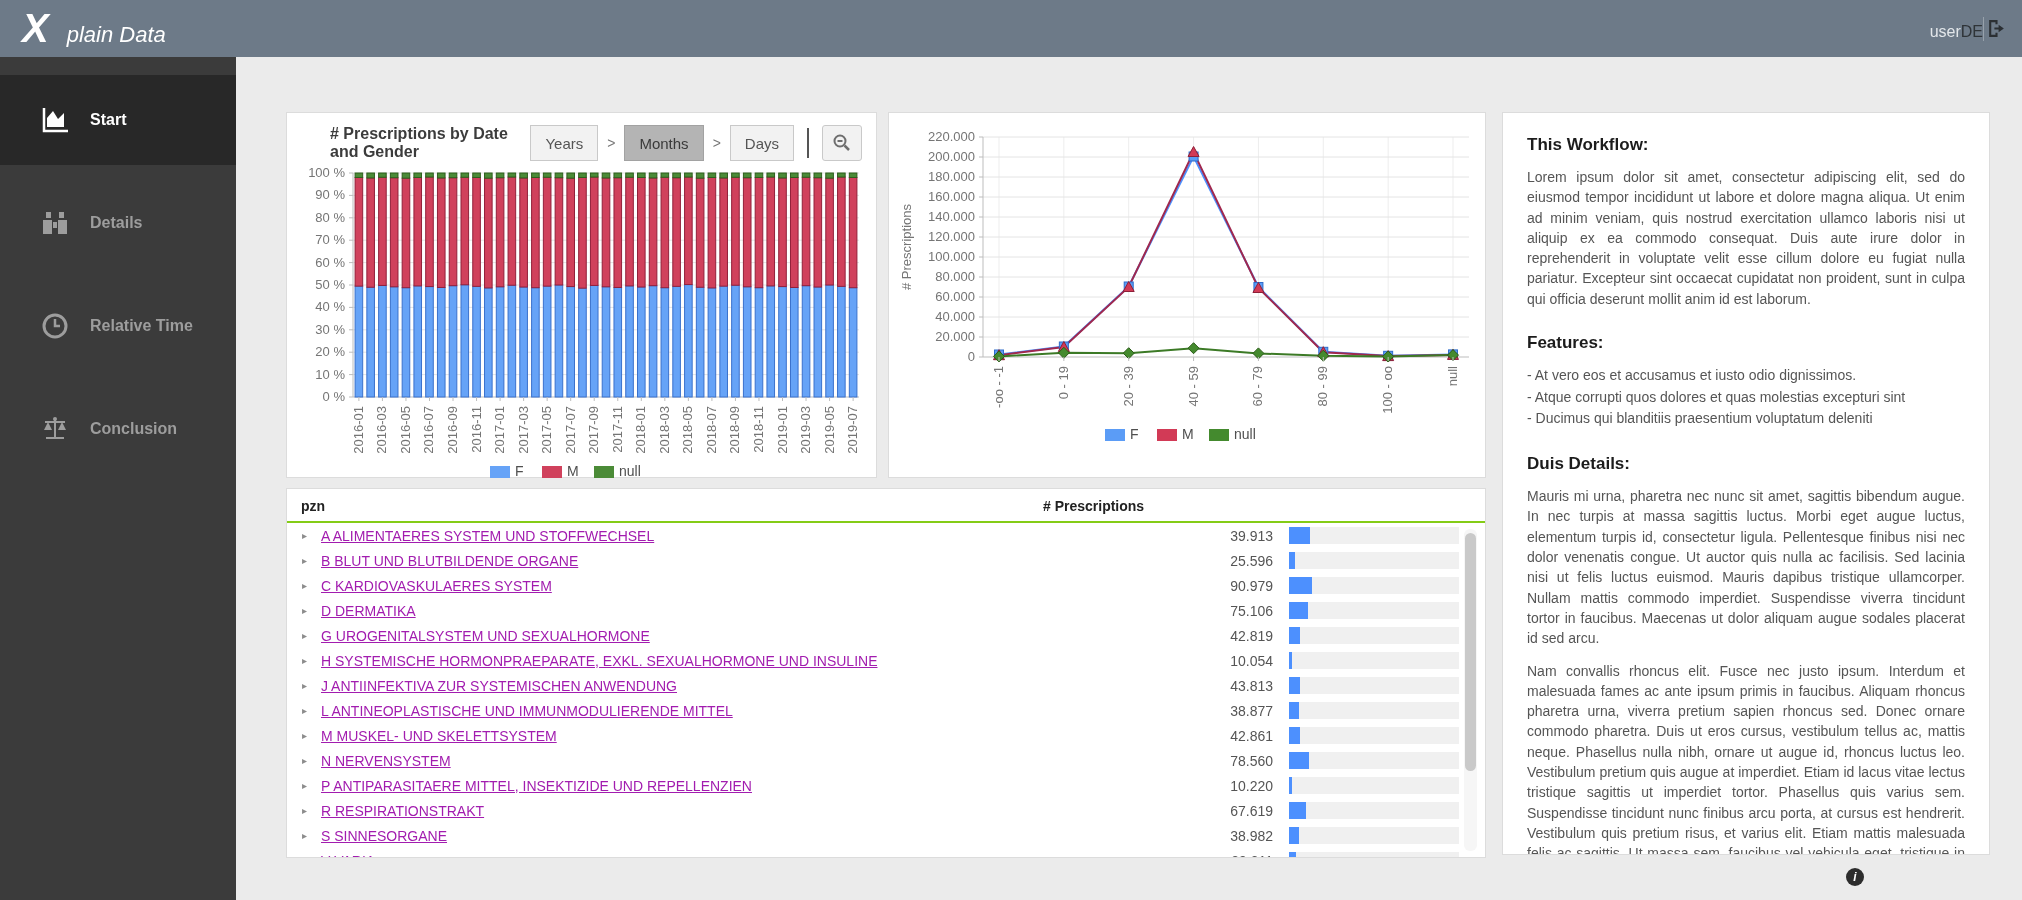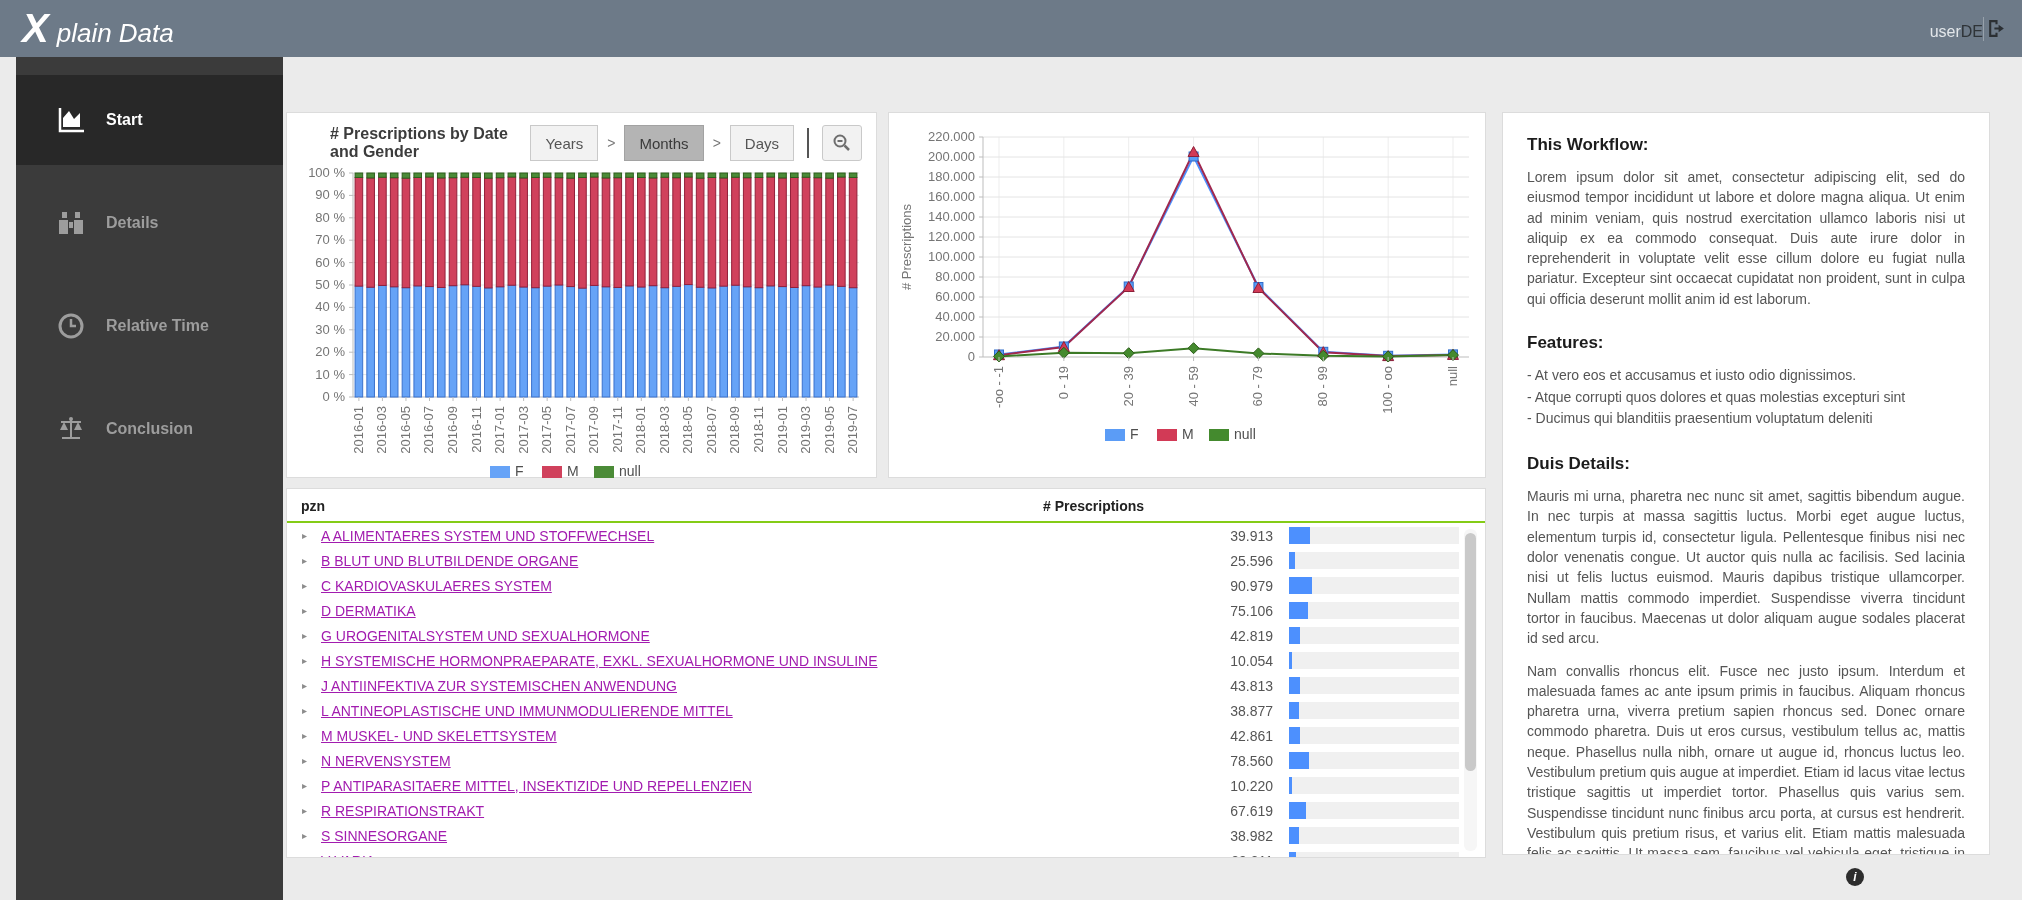--- a/index.html
+++ b/index.html
@@ -5,29 +5,29 @@
   * { margin:0; padding:0; box-sizing:border-box; }
   html,body { width:2022px; height:900px; overflow:hidden; background:#ebebeb;
               font-family:"Liberation Sans", sans-serif; }
   .stage { position:relative; width:2022px; height:900px; }
 
   
   .topbar { position:absolute; left:0; top:0; width:2022px; height:57px; background:#6d7a88;
             display:flex; align-items:center; justify-content:space-between; padding:0 14px 0 22px; }
   .logo { color:#fff; font-style:italic; display:flex; align-items:baseline; }
   .logo .x { font-size:40px; font-weight:bold; letter-spacing:-1px; }
-  .logo .rest { font-size:26px; margin-left:9px; }
+  .logo .rest { font-size:22px; margin-left:19px; }
   .top-right { display:flex; align-items:flex-end; }
   .user-label { color:#e3e7ea; font-size:16px; }
   .lang-label { color:#2f3438; font-size:16px; }
   .top-divider { width:1px; height:24px; background:#97a1ab; }
   .logout-btn { width:24px; height:24px; display:flex; align-items:center; justify-content:center; cursor:pointer; }
 
   
-  .sidebar { position:absolute; left:0; top:57px; width:267px; height:843px; background:#3b3b3b; padding-top:18px;margin-left:16px; }
+  .sidebar { position:absolute; left:0; top:57px; width:236px; height:843px; background:#3b3b3b; padding-top:18px; }
   .side-item { height:90px; margin-bottom:13px; display:flex; align-items:center; padding-left:40px;
                color:#9d9d9d; font-size:16px; font-weight:bold; cursor:pointer; }
   .side-item .icn { width:30px; height:30px; margin-right:20px; display:flex; align-items:center; justify-content:center; }
   .side-item.active { background:#282828; color:#ffffff; }
 
   
   .panel { position:absolute; background:#fff; border:1px solid #dcdcdc; }
   #panel-bar   { left:286px; top:112px; width:591px; height:366px; }
   #panel-line  { left:888px; top:112px; width:598px; height:366px; }
   #panel-table { left:286px; top:488px; width:1200px; height:370px; overflow:hidden; }

